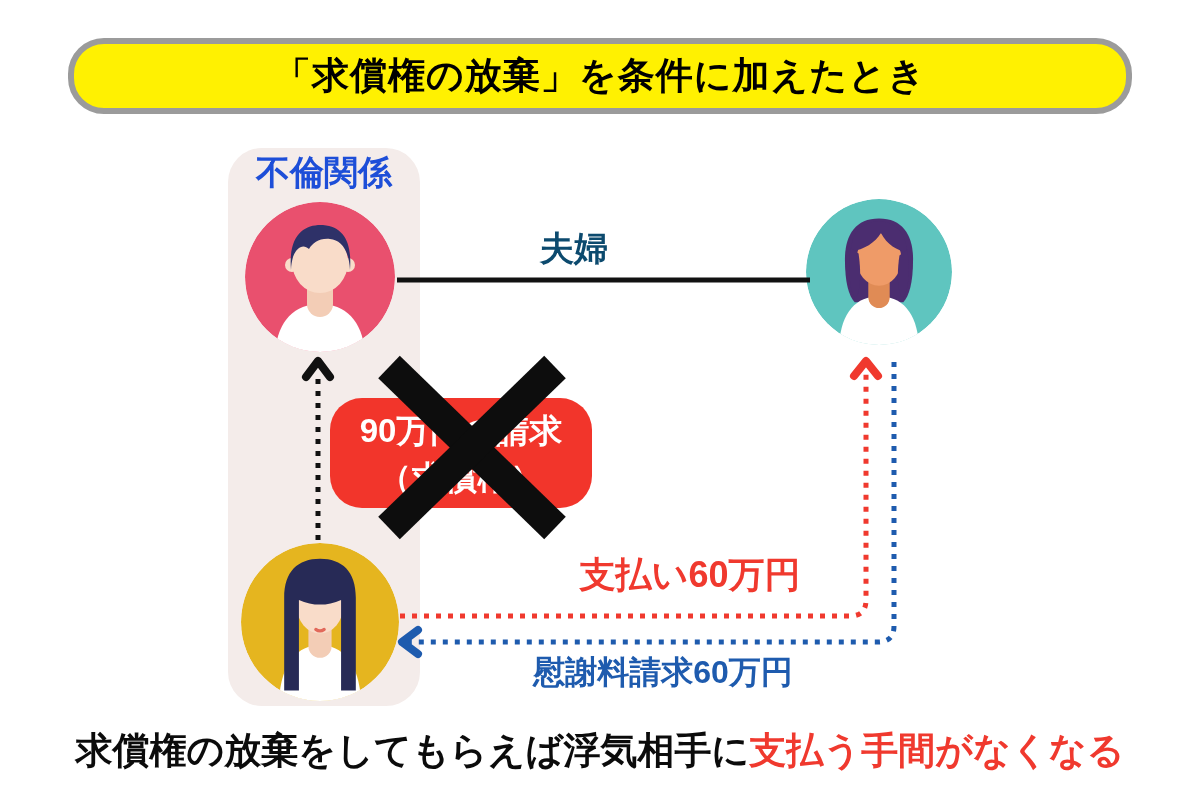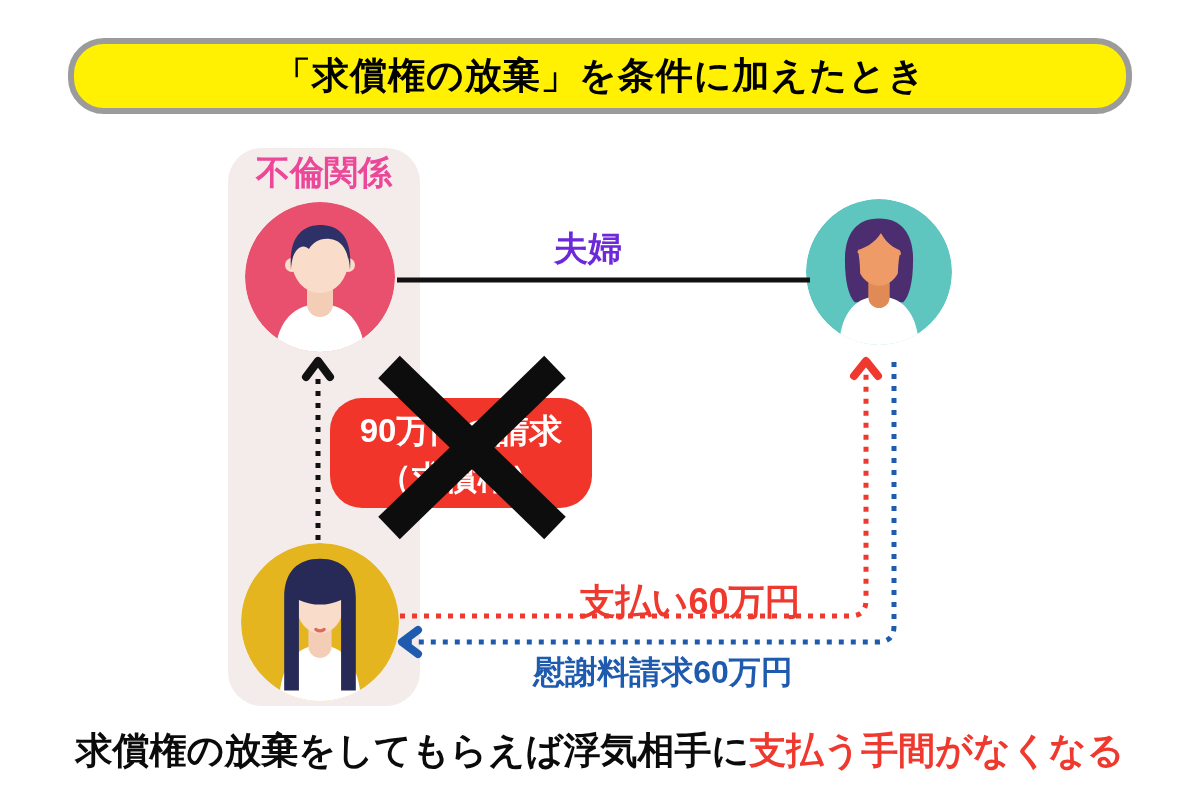--- a/index.html
+++ b/index.html
@@ -17,39 +17,39 @@
     font-size:37px;font-weight:bold;color:#000;letter-spacing:1px;
     z-index:2;
   }
   
   .panel{
     left:228px;top:148px;width:192px;height:558px;
     background:#F4ECEA;border-radius:34px;z-index:1;
   }
   .affair-label{
     left:228px;top:150px;width:192px;text-align:center;
-    font-size:34px;font-weight:bold;color:#ec4899;z-index:4;
+    font-size:34px;font-weight:bold;color:#1d4ed8;z-index:4;
   }
   
   .avatar{z-index:3;}
   .avatar svg{display:block;}
   
   .couple-label{
-    left:508px;top:226px;width:160px;text-align:center;
-    font-size:34px;font-weight:bold;color:#6d28d9;z-index:4;
+    left:540px;top:226px;width:160px;text-align:left;
+    font-size:34px;font-weight:bold;color:#0c4a6e;z-index:4;
   }
   .claim-box{
     left:330px;top:398px;width:262px;height:110px;box-sizing:border-box;
     background:#F2352B;border-radius:32px;color:#fff;
     font-size:33px;font-weight:bold;text-align:center;
     padding-top:9px;line-height:47px;z-index:3;
   }
   .payment-label{
     left:540px;top:551px;width:300px;text-align:center;
-    font-size:36px;font-weight:bold;color:#F0392E;z-index:4;margin-top:27px;
+    font-size:36px;font-weight:bold;color:#F0392E;z-index:4;
   }
   .claim-label{
     left:505px;top:651px;width:316px;text-align:center;
     font-size:32px;font-weight:bold;color:#1E5BAE;z-index:4;
   }
   .caption{
     left:0;top:726px;width:1200px;text-align:center;
     font-size:37px;font-weight:bold;color:#0b0b0b;z-index:4;font-family:Liberation Serif, serif;
   }
   .caption .red{color:#F0392E;}

